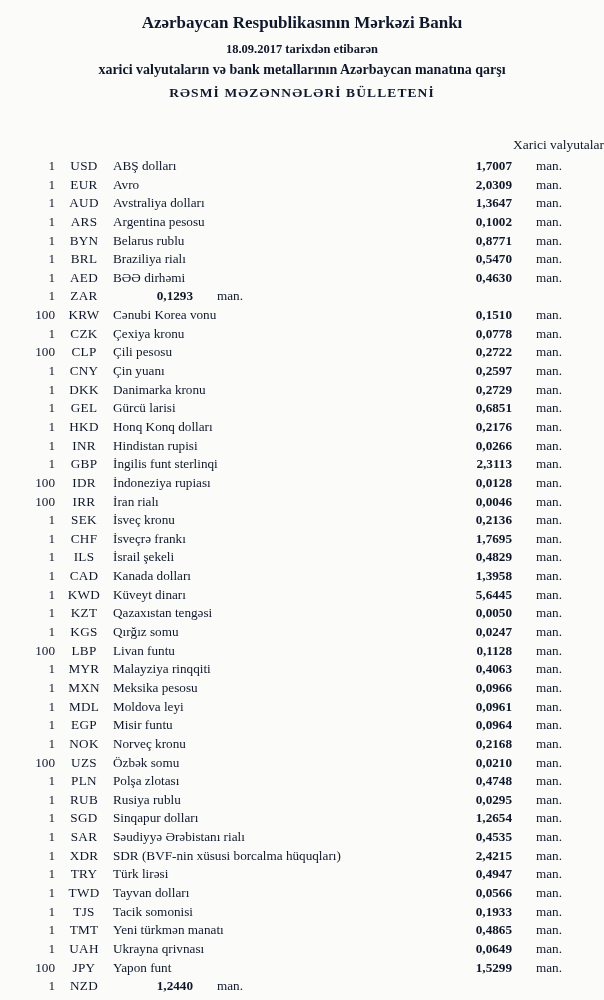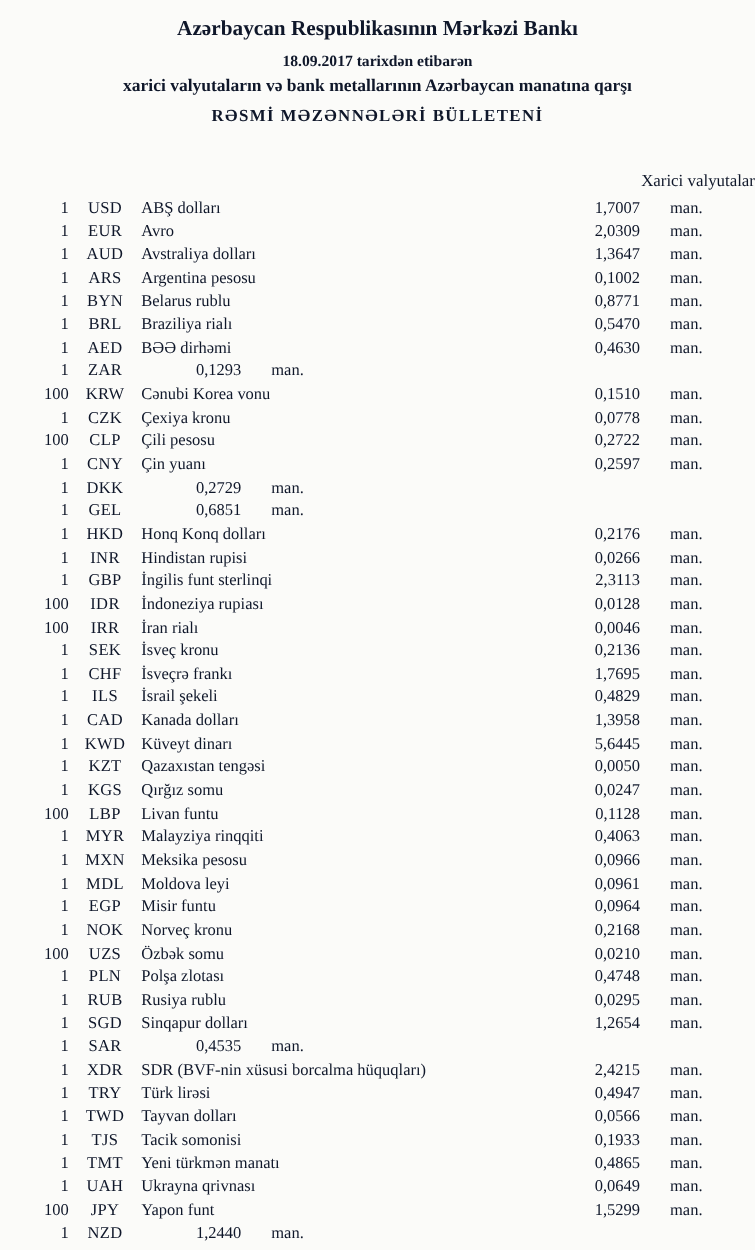--- a/index.html
+++ b/index.html
@@ -70,21 +70,21 @@
     text-align: center;
     letter-spacing: 0.3px;
   }
   .name {
     flex: 1;
     overflow: hidden;
   }
   .rate {
     width: 80px;
     text-align: right;
-    font-weight: 400;
+    font-weight: 700;
   }
   .unit {
     width: 92px;
     padding-left: 24px;
     box-sizing: border-box;
   }
 </style>
 </head>
 <body>
 
@@ -192,27 +192,29 @@
     <span class="cell qty">1</span>
     <span class="cell code">CNY</span>
     <span class="cell name">Çin yuanı</span>
     <span class="cell rate">0,2597</span>
     <span class="cell unit">man.</span>
   </div>
 
   <div class="row">
     <span class="cell qty">1</span>
     <span class="cell code">DKK</span>
+    <span class="cell name">Danimarka kronu</span>
     <span class="cell rate">0,2729</span>
     <span class="cell unit">man.</span>
   </div>
 
   <div class="row">
     <span class="cell qty">1</span>
     <span class="cell code">GEL</span>
+    <span class="cell name">Gürcü larisi</span>
     <span class="cell rate">0,6851</span>
     <span class="cell unit">man.</span>
   </div>
 
   <div class="row">
     <span class="cell qty">1</span>
     <span class="cell code">HKD</span>
     <span class="cell name">Honq Konq dolları</span>
     <span class="cell rate">0,2176</span>
     <span class="cell unit">man.</span>
@@ -382,20 +384,21 @@
     <span class="cell qty">1</span>
     <span class="cell code">SGD</span>
     <span class="cell name">Sinqapur dolları</span>
     <span class="cell rate">1,2654</span>
     <span class="cell unit">man.</span>
   </div>
 
   <div class="row">
     <span class="cell qty">1</span>
     <span class="cell code">SAR</span>
+    <span class="cell name">Səudiyyə Ərəbistanı rialı</span>
     <span class="cell rate">0,4535</span>
     <span class="cell unit">man.</span>
   </div>
 
   <div class="row">
     <span class="cell qty">1</span>
     <span class="cell code">XDR</span>
     <span class="cell name">SDR (BVF-nin xüsusi borcalma hüquqları)</span>
     <span class="cell rate">2,4215</span>
     <span class="cell unit">man.</span>

